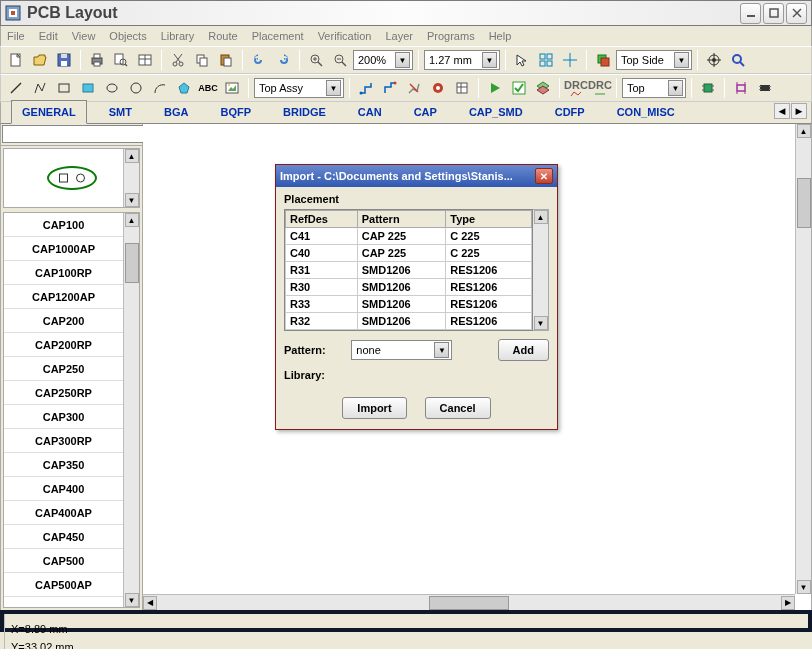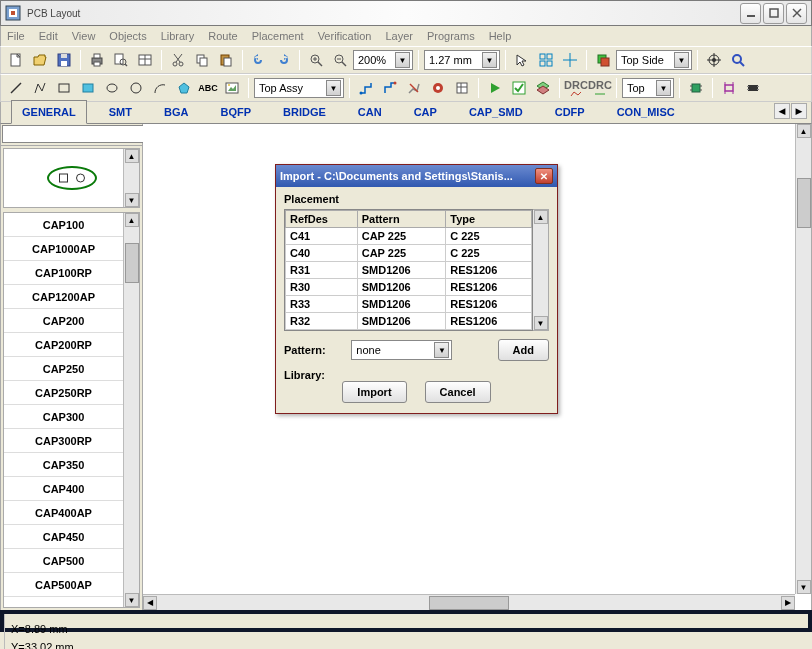--- a/index.html
+++ b/index.html
@@ -1,21 +1,21 @@
 <!DOCTYPE html>
 <html><head>
 <meta charset="utf-8">
 <style>
   * { box-sizing: border-box; font-family: Tahoma, Arial, sans-serif; font-size: 11px; }
   body { margin:0; padding:0; background:#ece9d8; width:812px; height:649px; overflow:hidden; position:relative; }
 
   
   .titlebar { height:26px; background: linear-gradient(to right,#e8e8e8,#fcfcfc,#e8e8e8); border:1px solid #7a7a7a; display:flex; align-items:center; padding:0 4px; }
   .app-icon { width:16px; height:16px; margin-right:6px; }
-  .title { flex:1; color:#444; font-weight:normal; font-size:10px; }
+  .title { flex:1; color:#444; font-weight:bold; font-size:16px; }
   .winbtns { display:flex; gap:2px; }
   .winbtn { width:21px; height:21px; border:1px solid #9a9a9a; background:linear-gradient(#fefefe,#e5e5e5); display:flex; align-items:center; justify-content:center; border-radius:3px; cursor:pointer; }
 
   
   .menubar { height:20px; display:flex; align-items:center; padding:0 6px; gap:14px; color:#777; background:#ece9d8; border-left:1px solid #aaa; border-right:1px solid #aaa;}
   .menuitem { cursor:pointer; }
 
   
   .toolbar { height:28px; display:flex; align-items:center; padding:0 4px; gap:2px; background:#ece9d8; border:1px solid #ccc; border-top:1px solid #fff;}
   .tb-btn { width:22px; height:22px; display:flex; align-items:center; justify-content:center; cursor:pointer; border:1px solid transparent; border-radius:2px;}
@@ -71,21 +71,21 @@
   .grid { border:1px solid #888; background:#fff; }
   .grid table { width:100%; border-collapse:collapse; }
   .grid th { background:#ece9d8; border:1px solid #aaa; padding:2px 4px; text-align:left; font-weight:bold;}
   .grid td { border:1px solid #ccc; padding:2px 4px; font-weight:bold; }
   .grid-wrap { display:flex; }
   .grid-content { flex:1; }
   .grid-scroll { width:16px; background:#e8e8e8; border:1px solid #aaa; border-left:none; display:flex; flex-direction:column; align-items:center; justify-content:space-between;}
   .dlg-row { display:flex; align-items:center; gap:18px; margin-top:8px; }
   .dlg-row label { font-weight:bold; width:54px; }
   .add-btn, .imp-btn, .cancel-btn { height:22px; padding:0 14px; background:linear-gradient(#fefefe,#e0e0e0); border:1px solid #888; border-radius:3px; font-weight:bold; cursor:pointer; display:flex; align-items:center; justify-content:center;}
-  .dlg-buttons { display:flex; justify-content:center; gap:18px; }
+  .dlg-buttons { display:flex; justify-content:center; gap:18px; margin-top:16px; }
 </style>
 </head>
 <body>
 
 <div class="titlebar">
   <svg class="app-icon" viewBox="0 0 16 16">
       <rect x="1" y="1" width="14" height="14" fill="#7aa0d0" stroke="#345"></rect>
       <rect x="4" y="4" width="8" height="8" fill="#fff"></rect>
       <rect x="6" y="6" width="4" height="4" fill="#c05030"></rect>
     </svg>
@@ -381,21 +381,21 @@
         <polyline points="1,5 4,1 8,4 11,1" fill="none" stroke="#c04030"></polyline>
       </svg>
     </div>
   <div class="tb-btn" style="font-size:8px;font-weight:bold;color:#666;flex-direction:column;line-height:1;">
       <span>DRC</span>
       <svg width="12" height="6">
         <line x1="1" y1="3" x2="11" y2="3" stroke="#30a030"></line>
       </svg>
     </div>
   <div class="tb-sep"></div>
-  <div class="combo" style="width:52px">
+  <div class="combo" style="width:64px">
       <span>Top</span>
       <div class="combo-arrow" style="margin-left:auto">▼</div>
     </div>
   <div class="tb-sep"></div>
   <div class="tb-btn">
       <svg width="14" height="14">
         <rect x="3" y="3" width="8" height="8" fill="#30a060" stroke="#206040"></rect>
         <line x1="3" y1="5" x2="1" y2="5" stroke="#555"></line>
         <line x1="3" y1="9" x2="1" y2="9" stroke="#555"></line>
         <line x1="11" y1="5" x2="13" y2="5" stroke="#555"></line>

